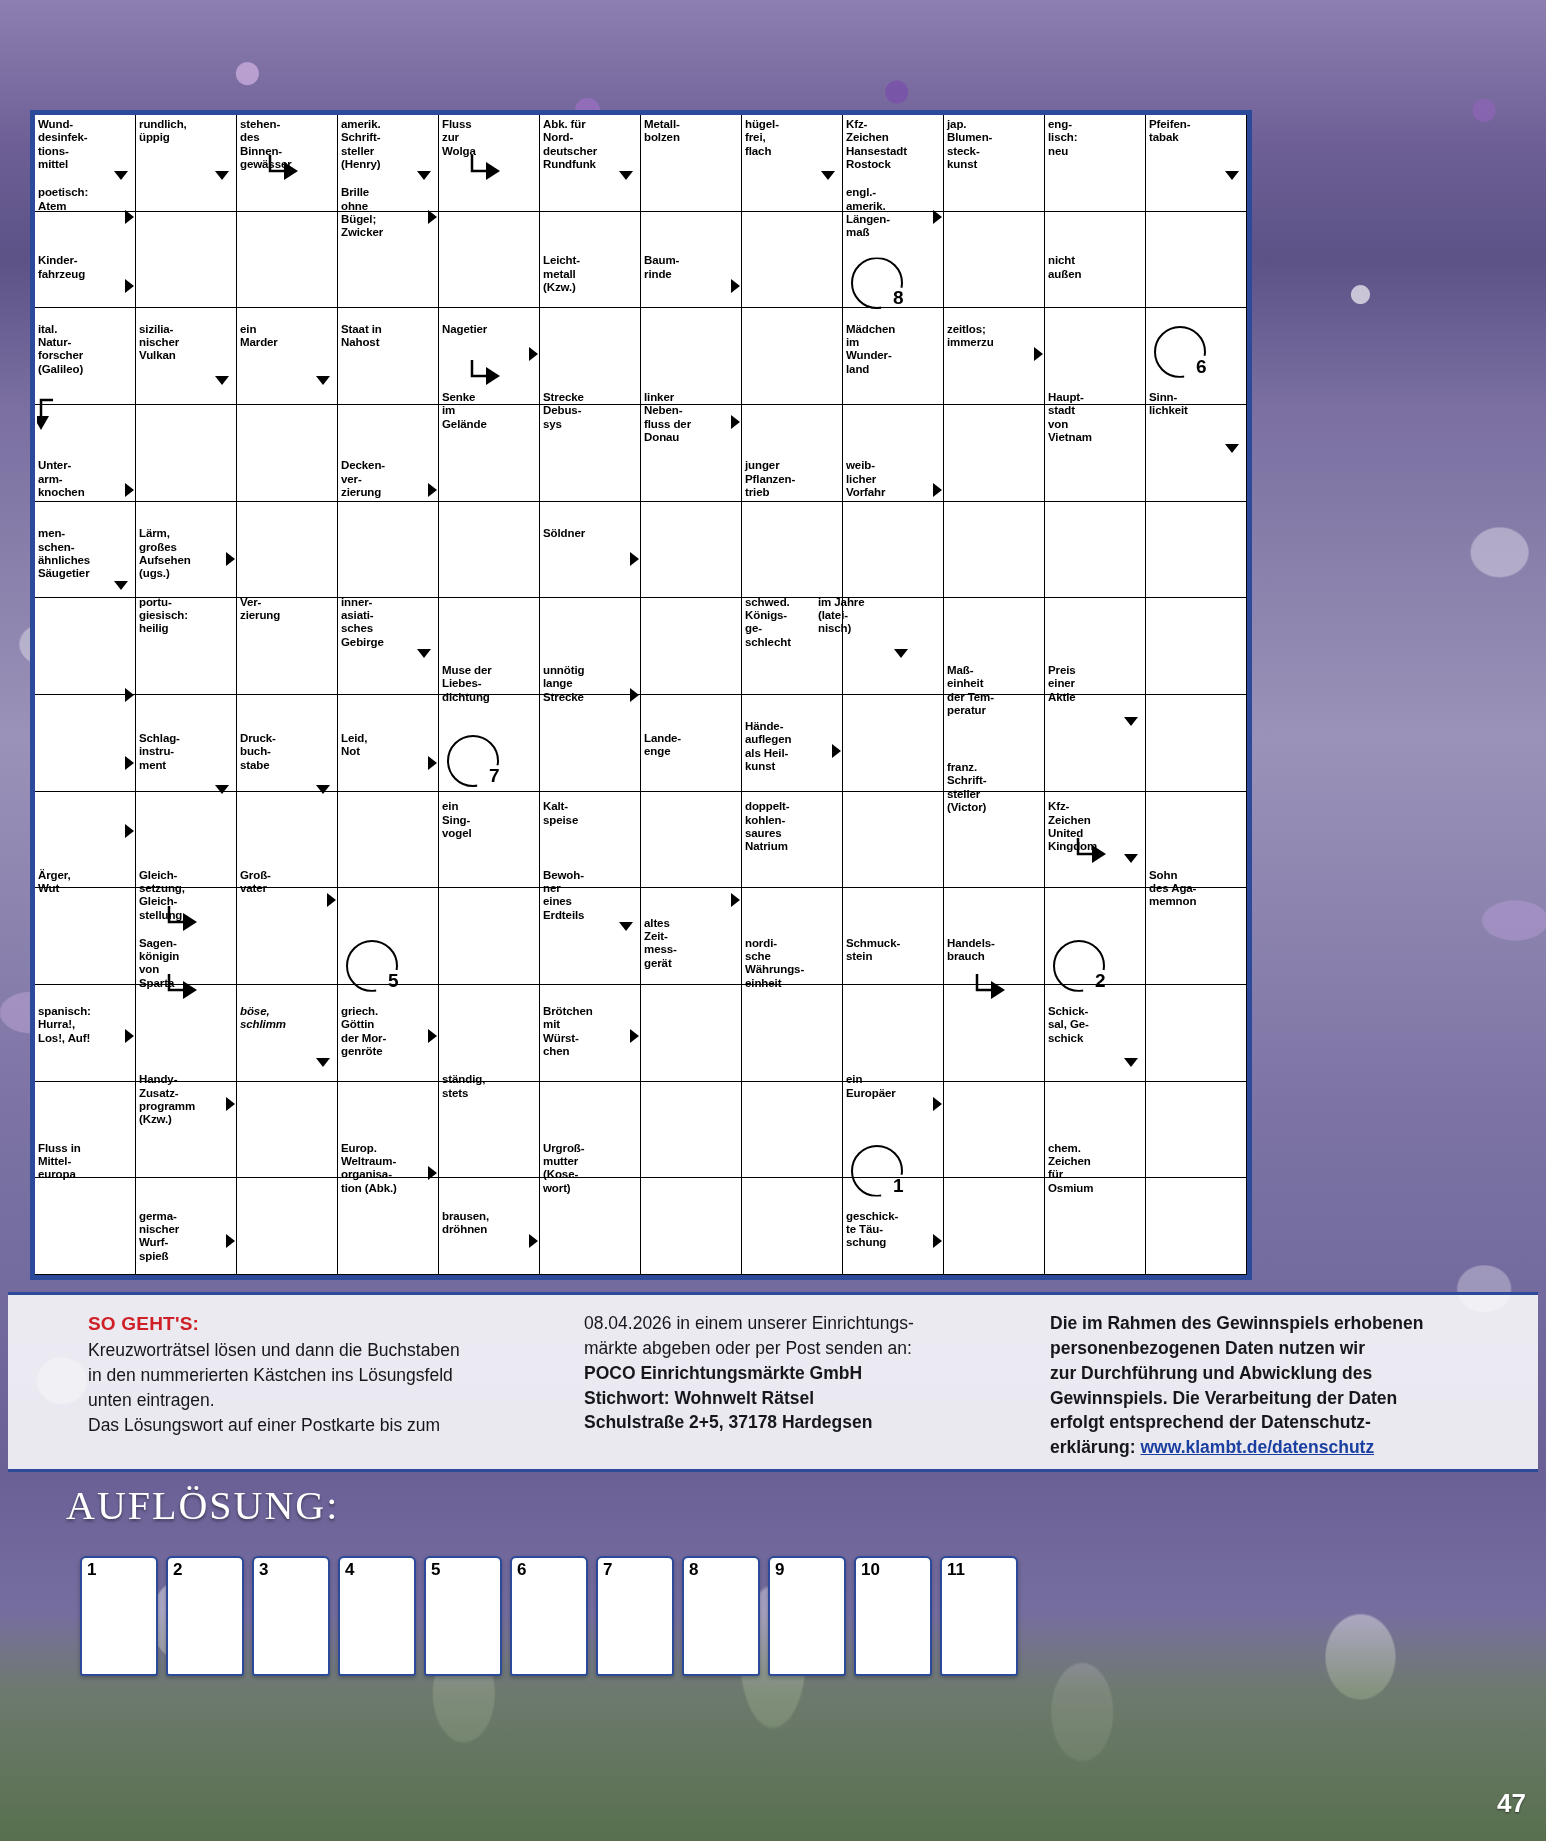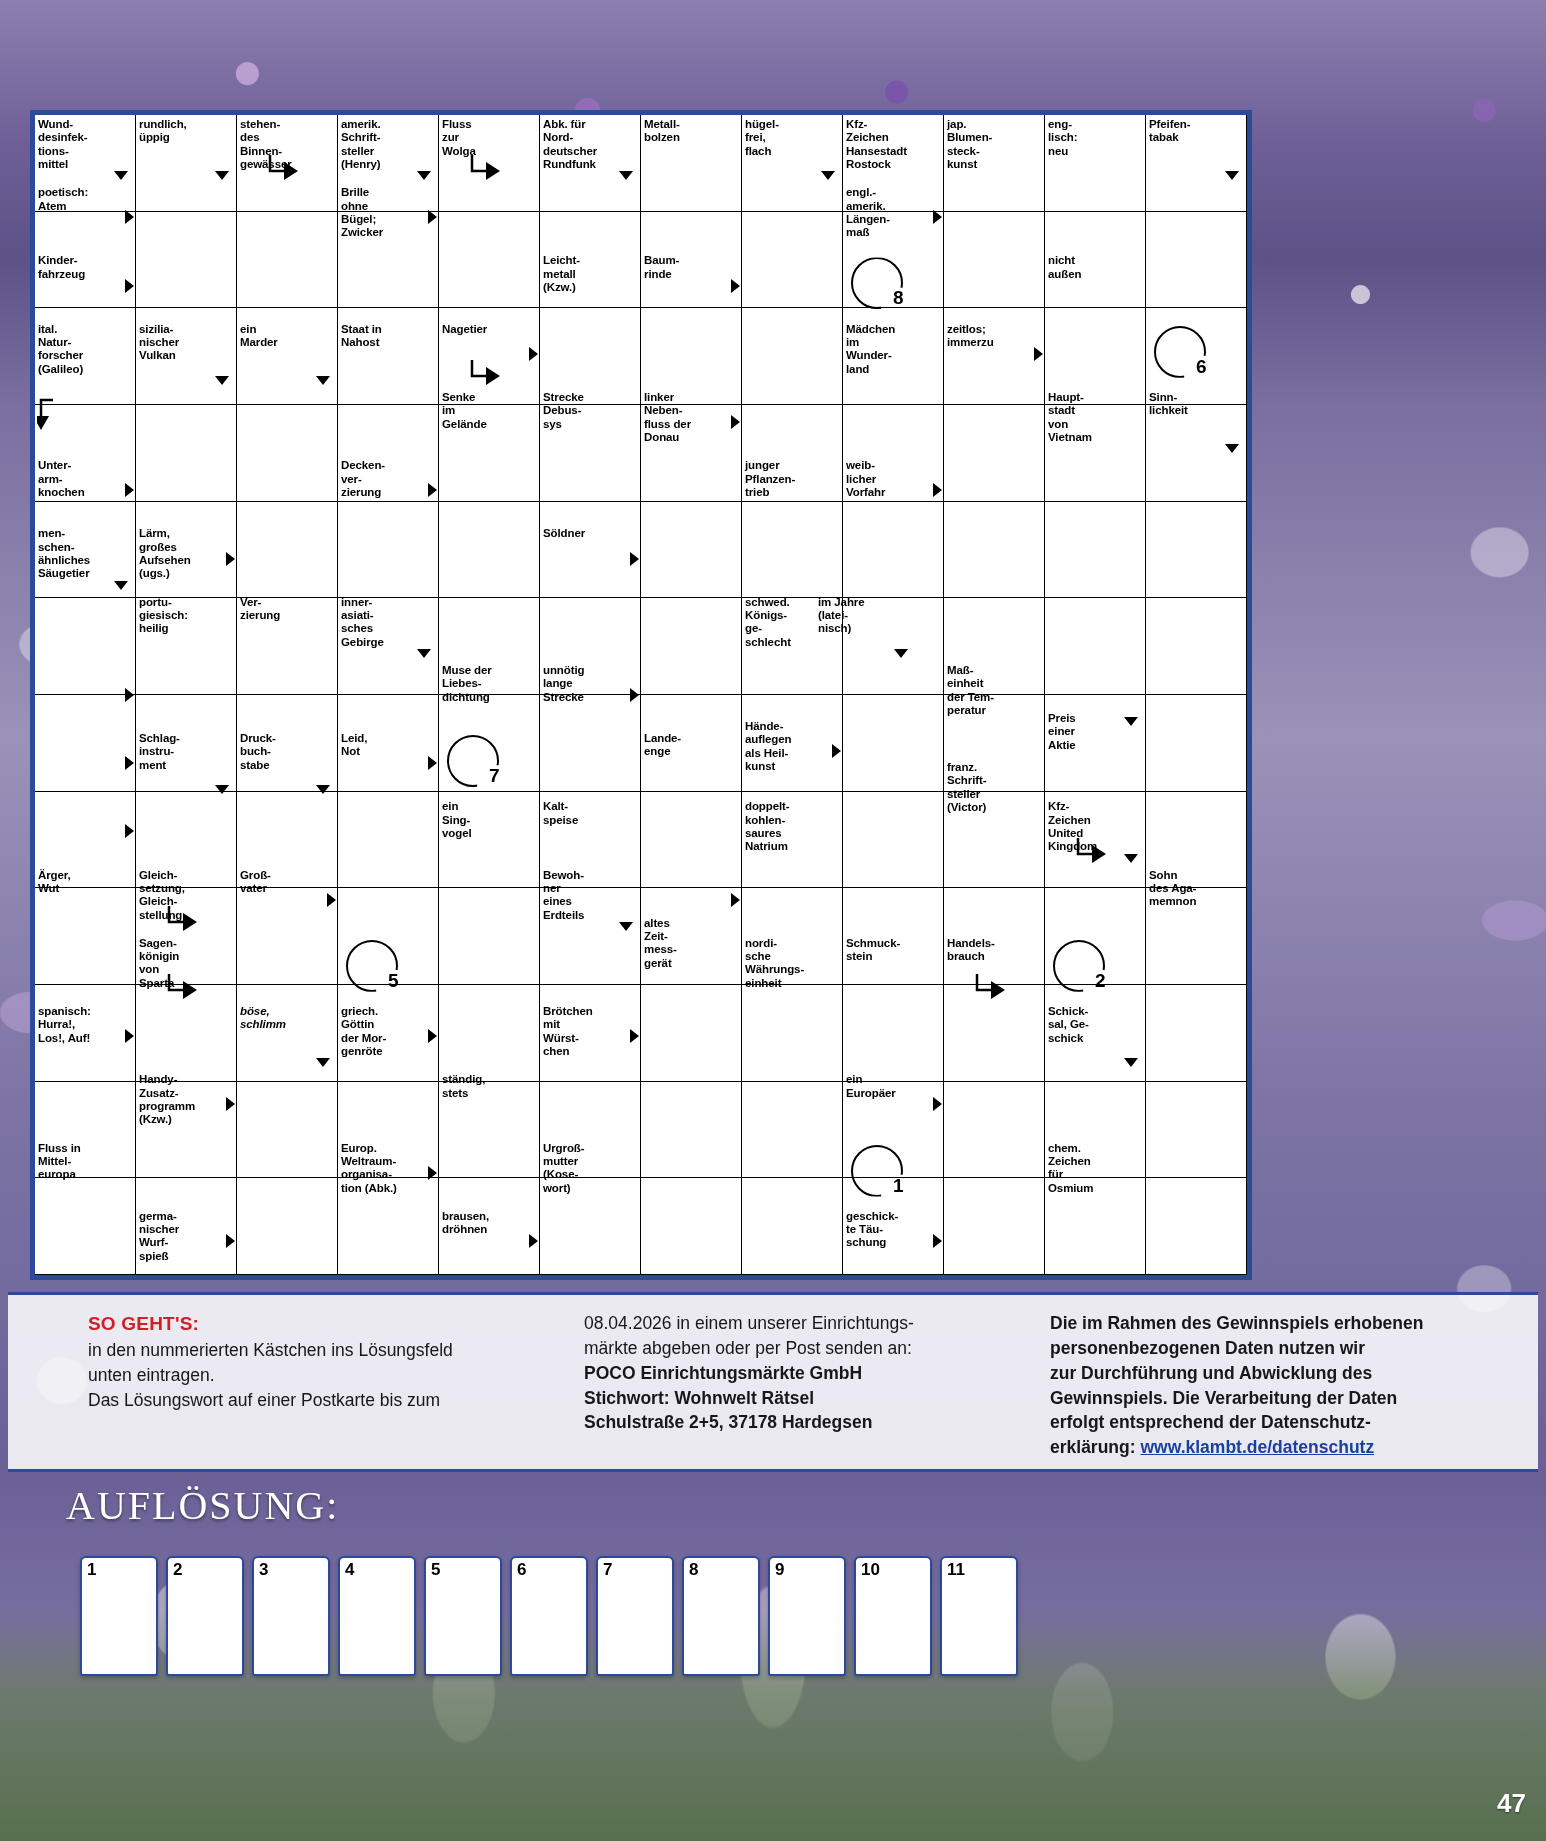--- a/index.html
+++ b/index.html
@@ -584,21 +584,21 @@
 Strecke</div>
         <div class="arrow a-right" style="left: 90px; top: 27.1176px;"></div>
       </div>
       <div style="position: absolute; left: 909px; top: 545.882px; width: 101px; height: 68.2353px;">
         <div class="clue" style="white-space: pre-line;">Maß-
 einheit
 der Tem-
 peratur</div>
       </div>
       <div style="position: absolute; left: 1010px; top: 545.882px; width: 101px; height: 68.2353px;">
-        <div class="clue" style="white-space: pre-line; margin-top: 48px;">Preis
+        <div class="clue" style="white-space: pre-line;">Preis
 einer
 Aktie</div>
         <div class="arrow a-down" style="left: 79px; top: 56.2353px;"></div>
       </div>
       <div style="position: absolute; left: 0px; top: 614.118px; width: 101px; height: 68.2353px;">
         <div class="clue" style="white-space: pre-line;"></div>
         <div class="arrow a-right" style="left: 90px; top: 27.1176px;"></div>
       </div>
       <div style="position: absolute; left: 101px; top: 614.118px; width: 101px; height: 68.2353px;">
         <div class="clue" style="white-space: pre-line;">Schlag-
@@ -843,20 +843,21 @@
         <div class="numcircle" style="left: 0px; top: 0px;"></div>
         <div class="numlabel" style="left: 42px; top: 30px;">1</div>
       </div>
     </div>
 </div>
 
 <div id="info">
   <div class="cols">
     <div class="col" id="col1">
       <div class="sogehts">SO GEHT'S:</div>
+      <div>Kreuzworträtsel lösen und dann die Buchstaben</div>
       <div>in den nummerierten Kästchen ins Lösungsfeld</div>
       <div>unten eintragen.</div>
       <div>Das Lösungswort auf einer Postkarte bis zum</div>
     </div>
     <div class="col" id="col2">
       <div>08.04.2026 in einem unserer Einrichtungs-</div>
       <div>märkte abgeben oder per Post senden an:</div>
       <div class="bold">POCO Einrichtungsmärkte GmbH</div>
       <div class="bold">Stichwort: Wohnwelt Rätsel</div>
       <div class="bold">Schulstraße 2+5, 37178 Hardegsen</div>

